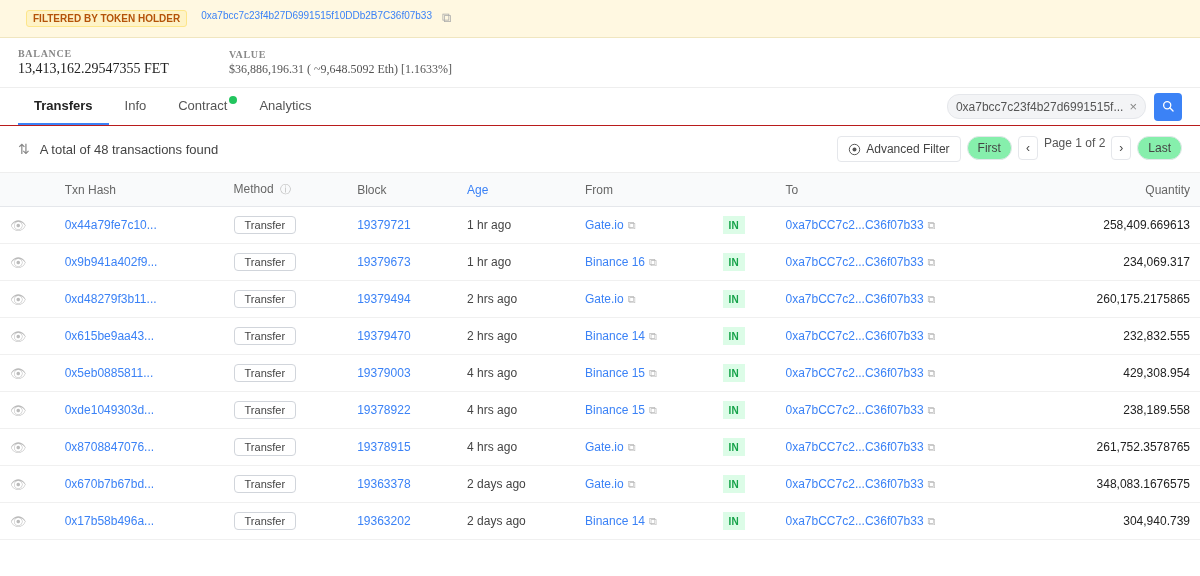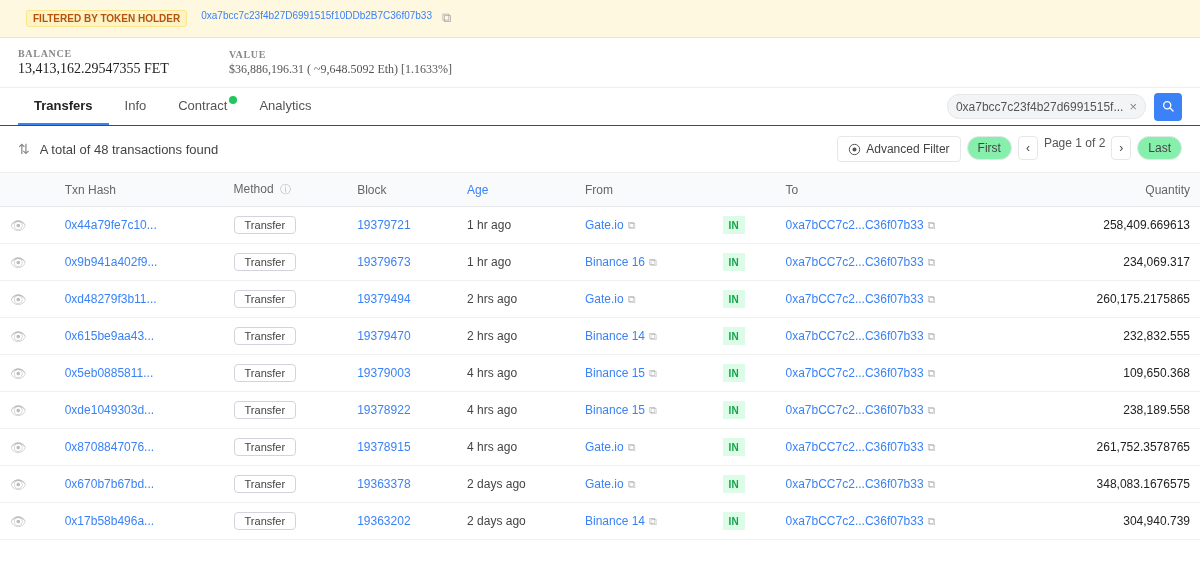--- a/index.html
+++ b/index.html
@@ -430,21 +430,21 @@
     <td>
       <span class="in-badge">IN</span>
     </td>
     <td>
       <span class="to-link">
         0xa7bCC7c2...C36f07b33
         <span style="color:#bbb;font-size:11px;">⧉</span>
       </span>
     </td>
     <td style="text-align:right;">
-      <span class="quantity-text">109,650.368</span>
+      <span class="quantity-text">429,308.954</span>
     </td>
   </tr>
         <tr>
     <td><span style="color:#bbb;cursor:pointer;font-size:13px;">👁</span></td>
     <td>
       <a class="txn-link">0xde1049303d...</a>
     </td>
     <td>
       <span class="method-badge">Transfer</span>
     </td>

